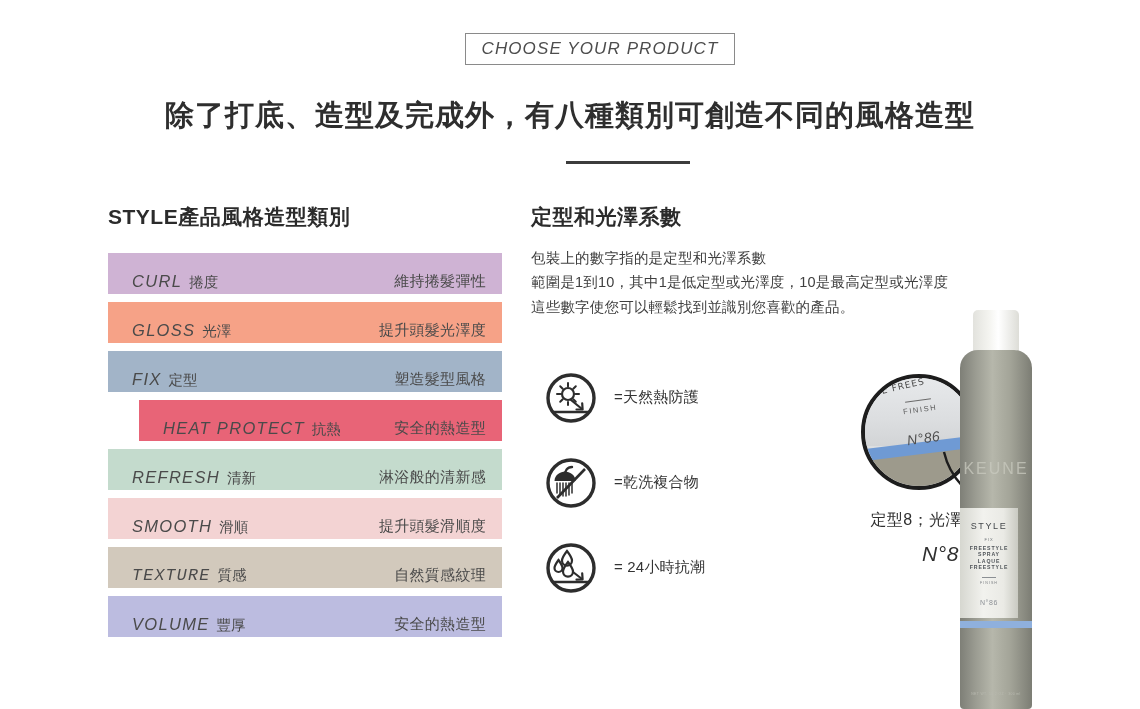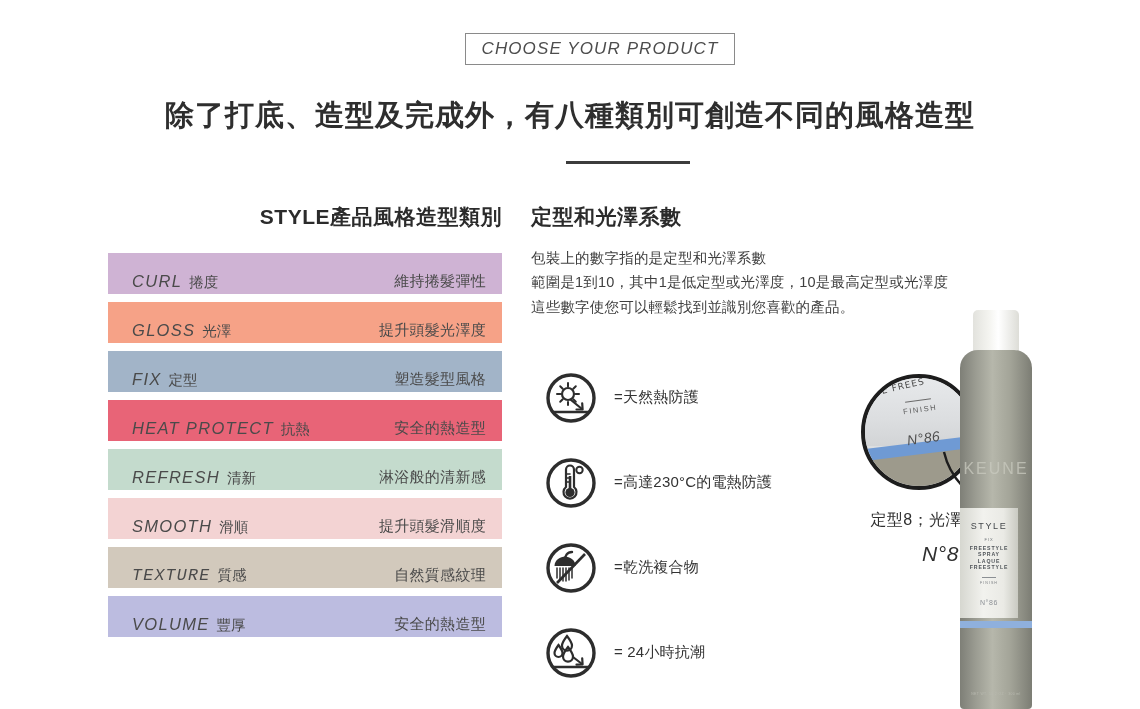--- a/index.html
+++ b/index.html
@@ -35,21 +35,21 @@
     color:#2e2e2e;
   }
   .rule{
     position:absolute;left:566px;top:161px;
     width:124px;height:3px;background:#3c3c3c;
   }
 
   
   .col-left{position:absolute;left:108px;top:203px;width:394px;}
   .col-left-title{
-    text-align:right;
+    text-align:left;
     font-size:21px;font-weight:bold;color:#2b2b2b;
     letter-spacing:.5px;
     margin-bottom:22px;
   }
   .cat-row{
     height:41px;
     margin-bottom:8px;
     display:flex;align-items:center;
     padding:16px 16px 0 24px;
     box-sizing:border-box;
@@ -194,21 +194,21 @@
         <div class="cat-desc">維持捲髮彈性</div>
       </div>
       <div class="cat-row" style="background: rgb(246, 162, 135);">
         <div class="cat-name"><span>GLOSS</span><span class="cn">光澤</span></div>
         <div class="cat-desc">提升頭髮光澤度</div>
       </div>
       <div class="cat-row" style="background: rgb(162, 180, 200);">
         <div class="cat-name"><span>FIX</span><span class="cn">定型</span></div>
         <div class="cat-desc">塑造髮型風格</div>
       </div>
-      <div class="cat-row" style="background: rgb(232, 100, 119);">
+      <div class="cat-row" style="background: rgb(232, 100, 119); margin-left: 31px;">
         <div class="cat-name"><span>HEAT PROTECT</span><span class="cn">抗熱</span></div>
         <div class="cat-desc">安全的熱造型</div>
       </div>
       <div class="cat-row" style="background: rgb(196, 219, 205);">
         <div class="cat-name"><span>REFRESH</span><span class="cn">清新</span></div>
         <div class="cat-desc">淋浴般的清新感</div>
       </div>
       <div class="cat-row" style="background: rgb(243, 211, 211);">
         <div class="cat-name"><span>SMOOTH</span><span class="cn">滑順</span></div>
         <div class="cat-desc">提升頭髮滑順度</div>
@@ -251,37 +251,20 @@
           <line x1="23" y1="33" x2="23" y2="30"></line>
         </g>
         <path d="M26 28 L37 37" stroke="#2d2d2d" stroke-width="2.2" fill="none" stroke-linecap="round"></path>
         <path d="M31.5 37.5 L37.6 37.4 L37.2 31.3" stroke="#2d2d2d" stroke-width="2.2" fill="none" stroke-linecap="round" stroke-linejoin="round"></path>
         <line x1="8" y1="40" x2="44" y2="40" stroke="#2d2d2d" stroke-width="2.6"></line>
       </svg>
     </div>
     <div class="icon-label">=天然熱防護</div>
   </div>
 
-  <div class="icon-row">
-    <div class="icon-badge">
-      <svg viewBox="0 0 52 52" width="52" height="52">
-        <circle cx="26" cy="26" r="23" fill="none" stroke="#2d2d2d" stroke-width="3.4"></circle>
-        <path d="M21 12.5 a4 4 0 0 1 8 0 V30 a6.5 6.5 0 1 1 -8 0 Z" fill="none" stroke="#2d2d2d" stroke-width="2.2"></path>
-        <circle cx="25" cy="35.5" r="4.6" fill="#2d2d2d"></circle>
-        <rect x="23.7" y="19" width="2.6" height="15" fill="#2d2d2d"></rect>
-        <g stroke="#2d2d2d" stroke-width="1.6" stroke-linecap="round">
-          <line x1="21.5" y1="17" x2="25" y2="17"></line>
-          <line x1="21.5" y1="21" x2="25" y2="21"></line>
-          <line x1="21.5" y1="25" x2="25" y2="25"></line>
-        </g>
-        <circle cx="34.5" cy="13" r="3.2" fill="none" stroke="#2d2d2d" stroke-width="2"></circle>
-      </svg>
-    </div>
-    <div class="icon-label">=高達230°C的電熱防護</div>
-  </div>
 
   <div class="icon-row">
     <div class="icon-badge">
       <svg viewBox="0 0 52 52" width="52" height="52">
         <circle cx="26" cy="26" r="23" fill="none" stroke="#2d2d2d" stroke-width="3.4"></circle>
         <path d="M27 10 C22 10 20 14 20 18" fill="none" stroke="#2d2d2d" stroke-width="2.4" stroke-linecap="round"></path>
         <path d="M9.5 24 C9.5 18 15.5 14.5 20 14.5 C24.5 14.5 30.5 18 30.5 24 Z" fill="#2d2d2d"></path>
         <g stroke="#2d2d2d" stroke-width="1.5" stroke-linecap="round">
           <line x1="12" y1="26" x2="12" y2="36"></line>
           <line x1="15" y1="26" x2="15" y2="38"></line>

